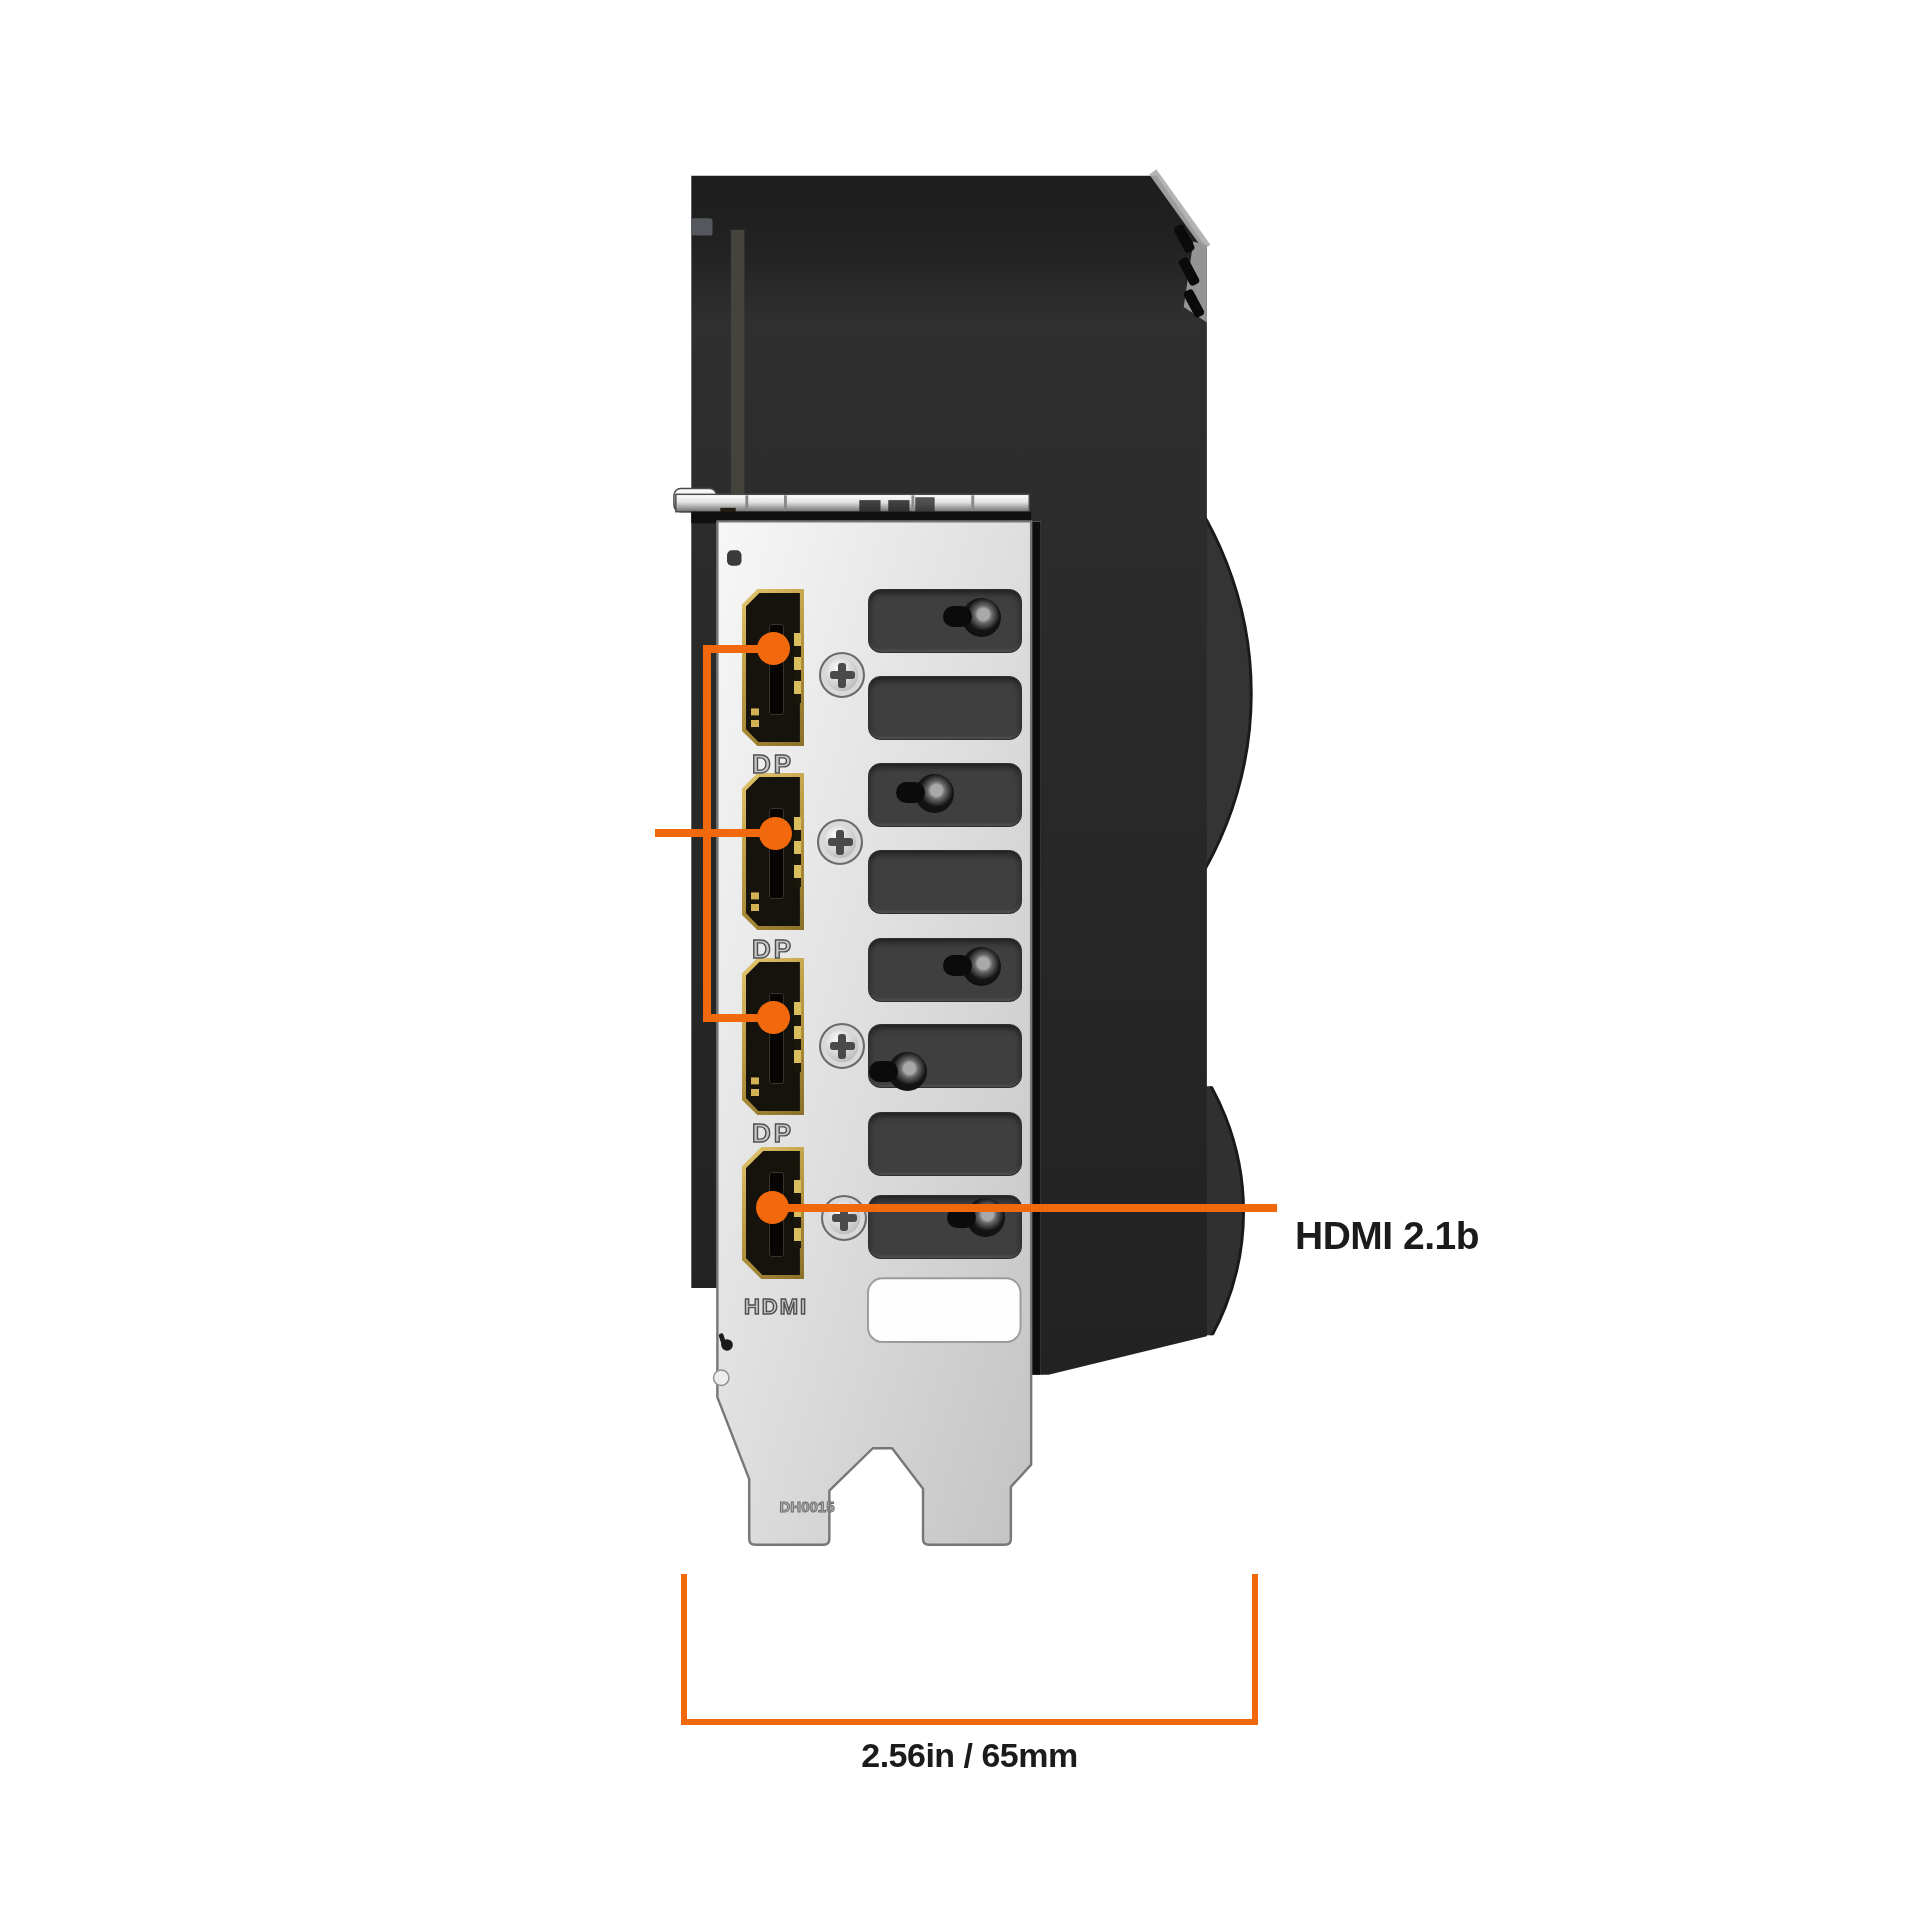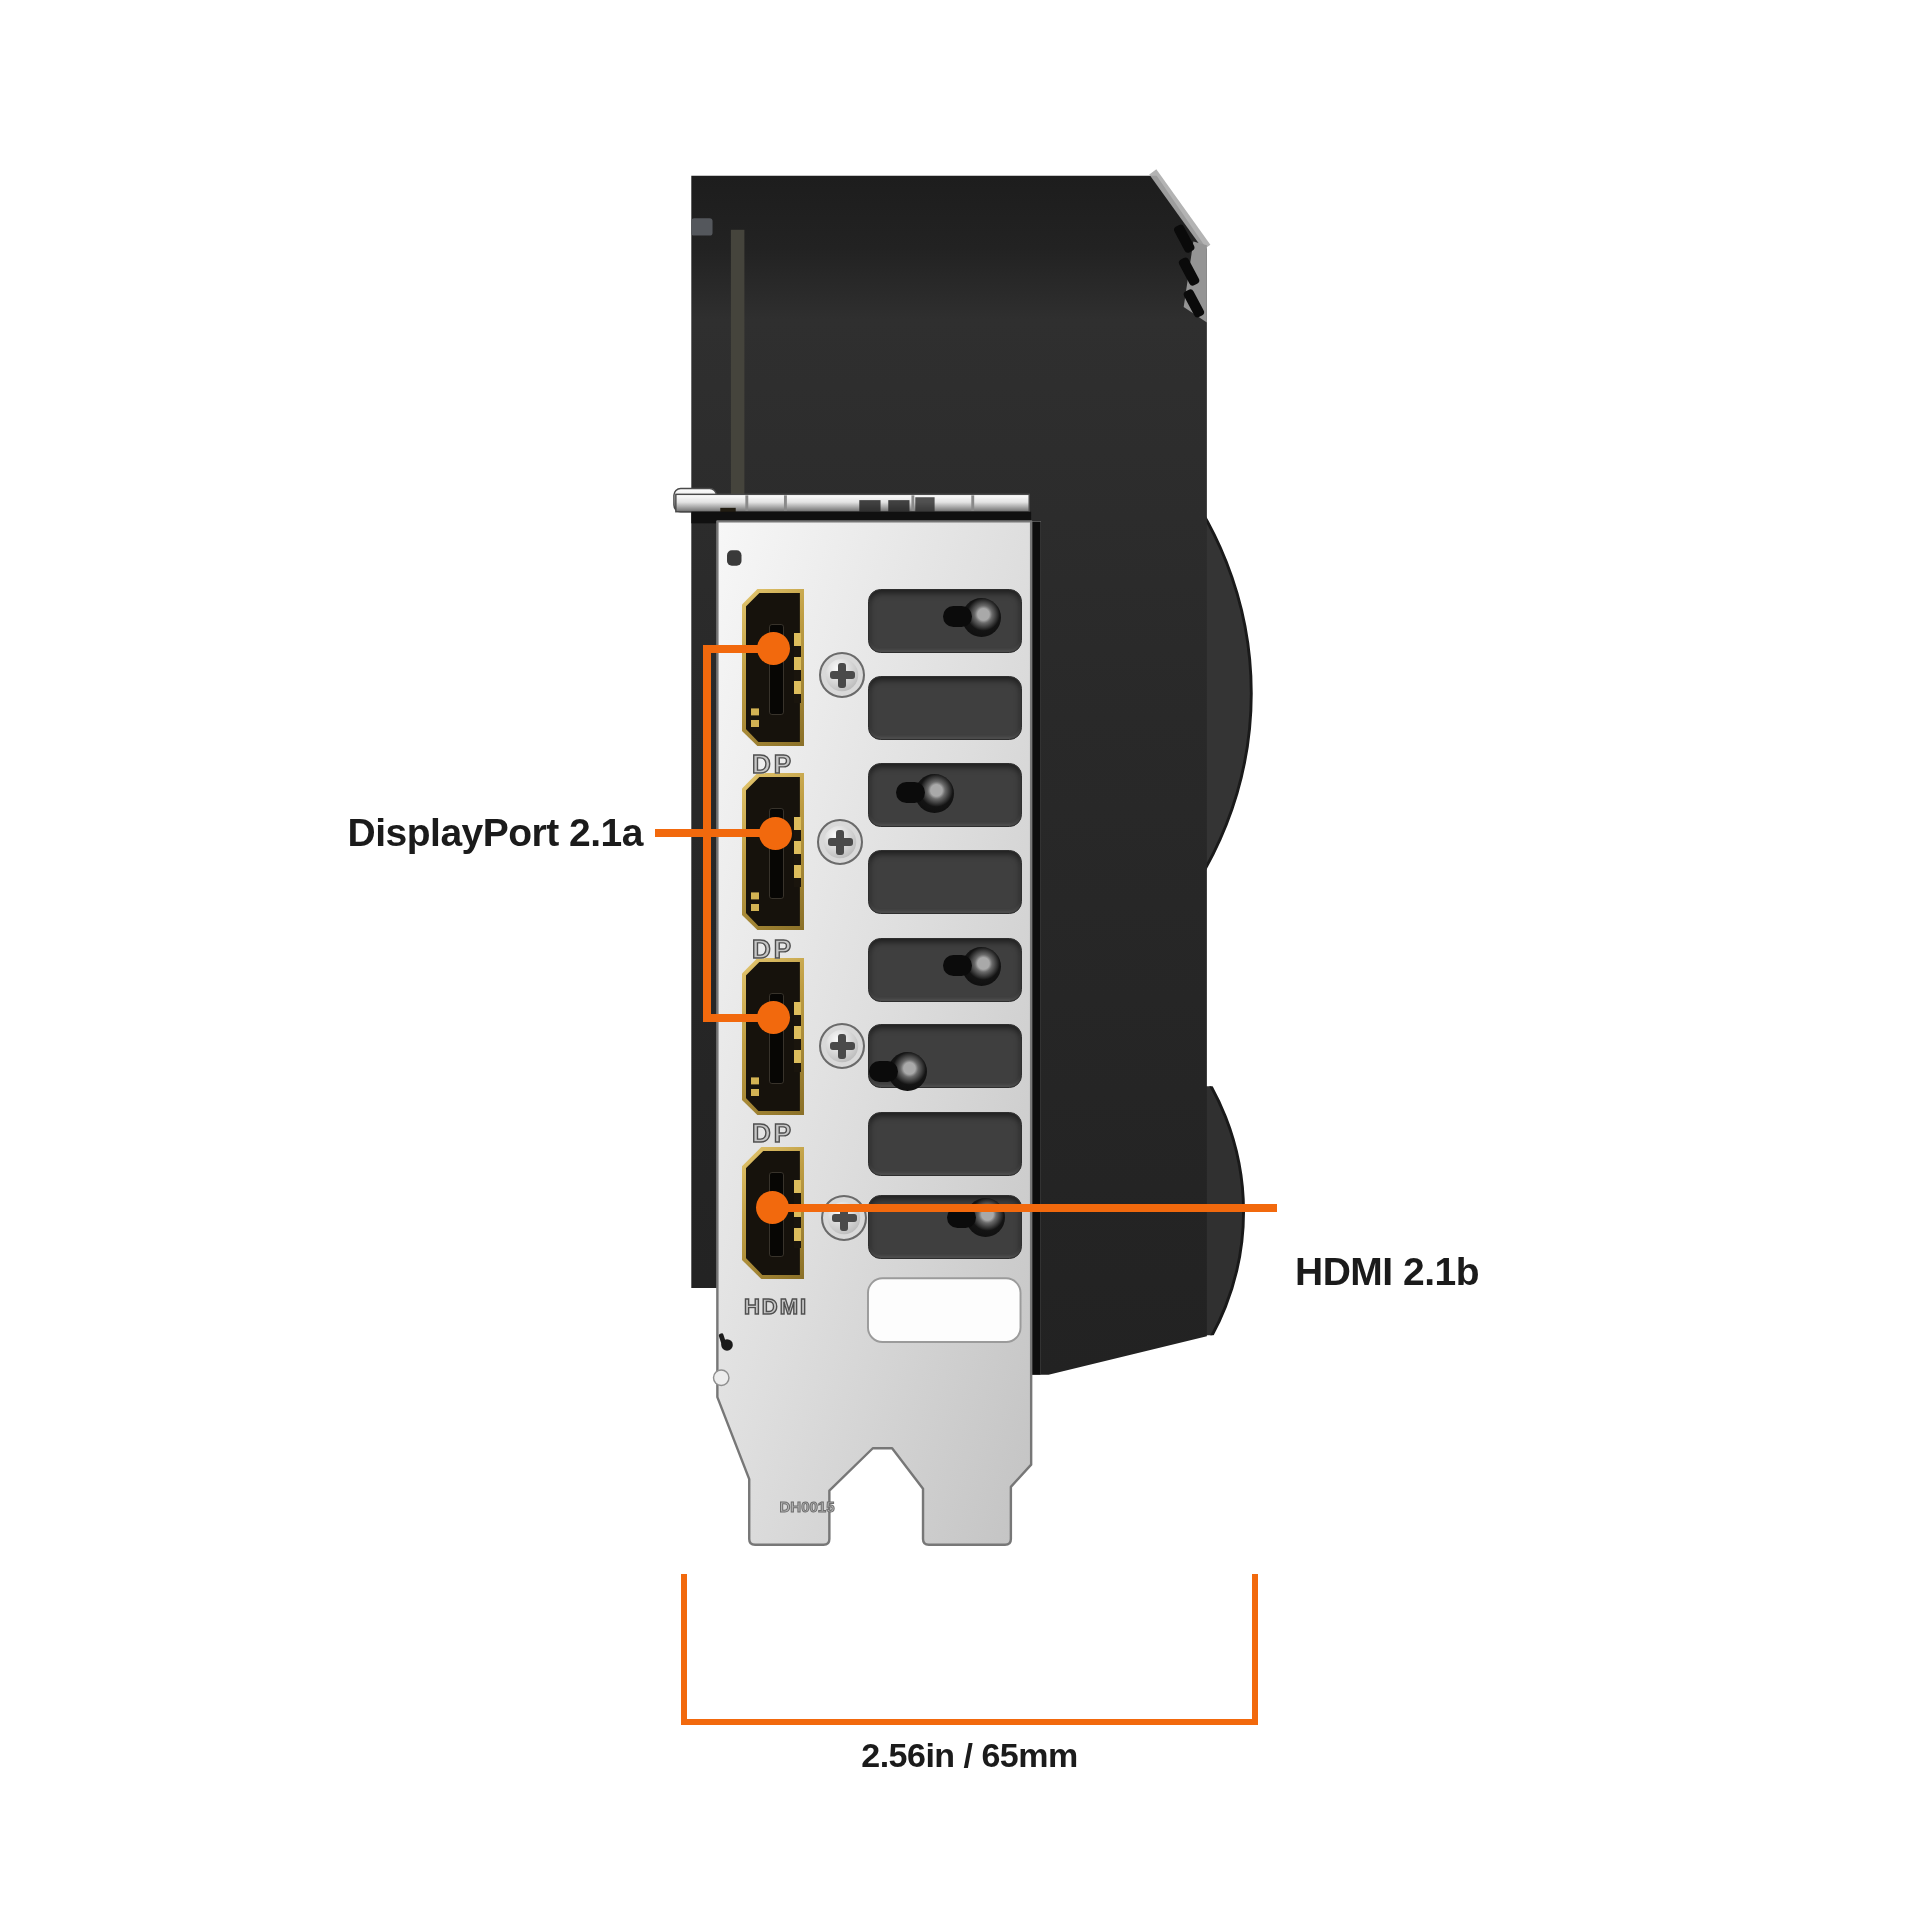--- a/index.html
+++ b/index.html
@@ -186,22 +186,21 @@
   <div class="oline" style="left:703px;top:645px;width:7.7px;height:377px"></div>
   <div class="oline" style="left:703px;top:645px;width:73px;height:7.7px"></div>
   <div class="oline" style="left:655px;top:829px;width:124px;height:7.7px"></div>
   <div class="oline" style="left:703px;top:1014px;width:73px;height:7.7px"></div>
   <div class="odot" style="left:757px;top:632px"></div>
   <div class="odot" style="left:759px;top:817px"></div>
   <div class="odot" style="left:757px;top:1001px"></div>
   <div class="oline" style="left:772px;top:1204px;width:505px;height:7.7px"></div>
   <div class="odot" style="left:756px;top:1191px"></div>
 
-  <div class="callout right-align" style="left:257px;top:808px;width:386px">DisplayPort 2.1a</div>
-  <div class="callout" style="left:1295px;top:1247px;width:406px">HDMI 2.1b</div>
+  <div class="callout" style="left:1295px;top:1211px;width:406px">HDMI 2.1b</div>
 
   <div class="oline" style="left:681px;top:1574px;width:5.8px;height:148px"></div>
   <div class="oline" style="left:1252px;top:1574px;width:5.8px;height:148px"></div>
   <div class="oline" style="left:681px;top:1719px;width:577px;height:5.8px"></div>
   <div class="dim-label" style="left:680px;top:1736px;width:579px">2.56in / 65mm</div>
 
 </div>
 
 
 </body></html>

